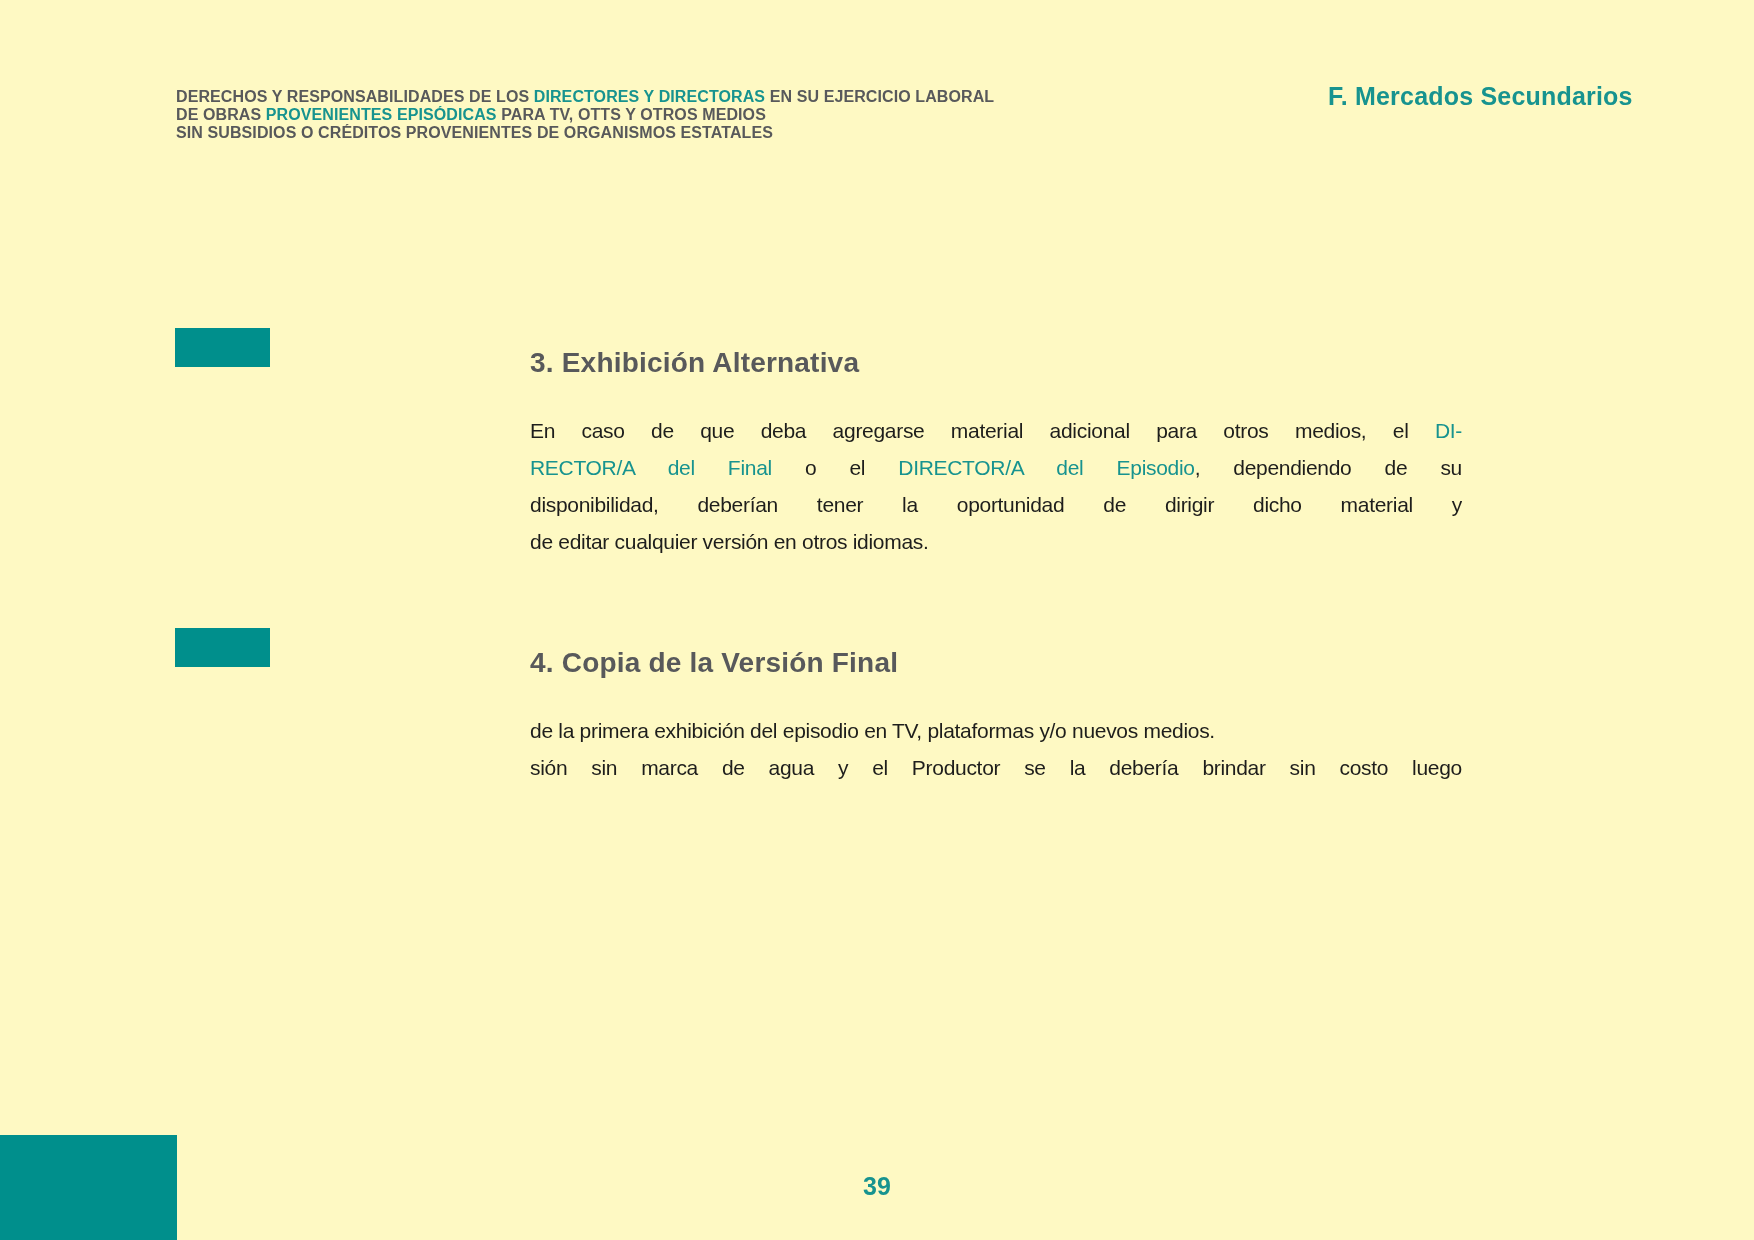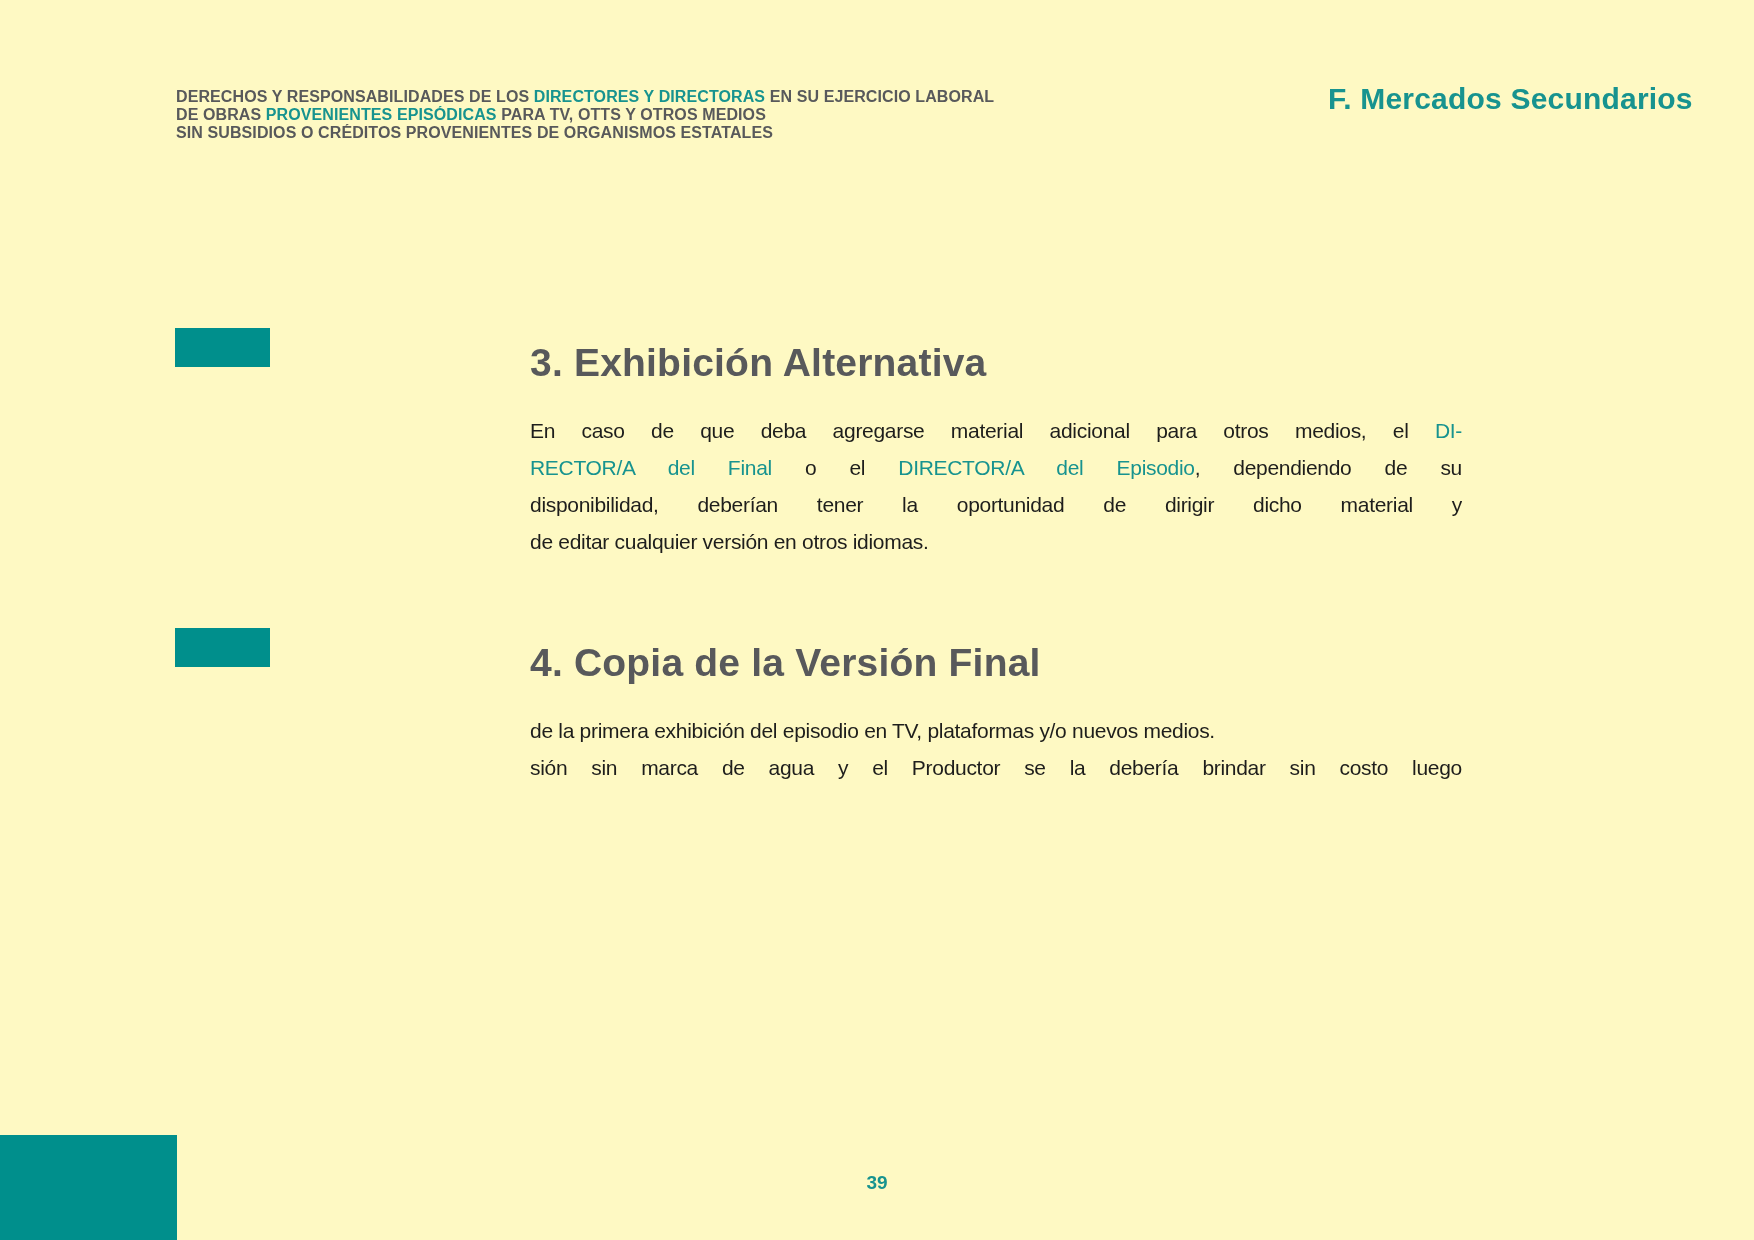--- a/index.html
+++ b/index.html
@@ -11,52 +11,52 @@
   }
   .header-title {
     position:absolute; left:176px; top:88px;
     font-size:16px; font-weight:bold; line-height:18px;
     letter-spacing:0.1px; color:var(--gray);
   }
   .header-title .tline { height:18px; overflow:hidden; }
   .accent { color:var(--accent-text); }
   .header-label {
     position:absolute; left:1328px; top:82px;
-    font-size:30px; font-weight:bold; color:var(--accent-text);
+    font-size:25px; font-weight:bold; color:var(--accent-text);
     letter-spacing:0.2px;
   }
   .marker {
     position:absolute; left:175px; width:95px; height:39px;
     background:var(--accent);
   }
   .marker-1 { top:328px; }
   .marker-2 { top:628px; }
   .sec-heading {
     position:absolute; left:530px;
-    font-size:39px; line-height:38px; font-weight:bold; color:var(--gray);
+    font-size:28px; line-height:38px; font-weight:bold; color:var(--gray);
     letter-spacing:0.2px;
   }
   .sec-heading-1 { top:344px; }
   .sec-heading-2 { top:644px; }
   .para {
     position:absolute; left:530px; width:932px;
     font-size:21px; line-height:37px; letter-spacing:-0.3px;
     color:var(--body);
   }
   .para-1 { top:412px; }
   .para-2 { top:712px; }
   .para .tline { height:37px; overflow:hidden; }
   .para .tline.just { text-align:justify; text-align-last:justify; }
   .footer-block {
     position:absolute; left:0; top:1135px; width:177px; height:105px;
     background:var(--accent);
   }
   .page-number {
     position:absolute; left:0; top:1172px; width:1754px;
-    text-align:center; font-size:19px; font-weight:bold;
+    text-align:center; font-size:25px; font-weight:bold;
     color:var(--accent-text);
   }
 </style>
 </head>
 <body>
 
 <div class="page" style="--accent: #008F8C; --accent-text: #17938F; --gray: #58595B; --body: #1E1E1C;">
 
   <div class="header-title">
       <div class="tline"><span>DERECHOS Y RESPONSABILIDADES DE LOS </span><span class="accent">DIRECTORES Y DIRECTORAS</span><span> EN SU EJERCICIO LABORAL</span></div>

